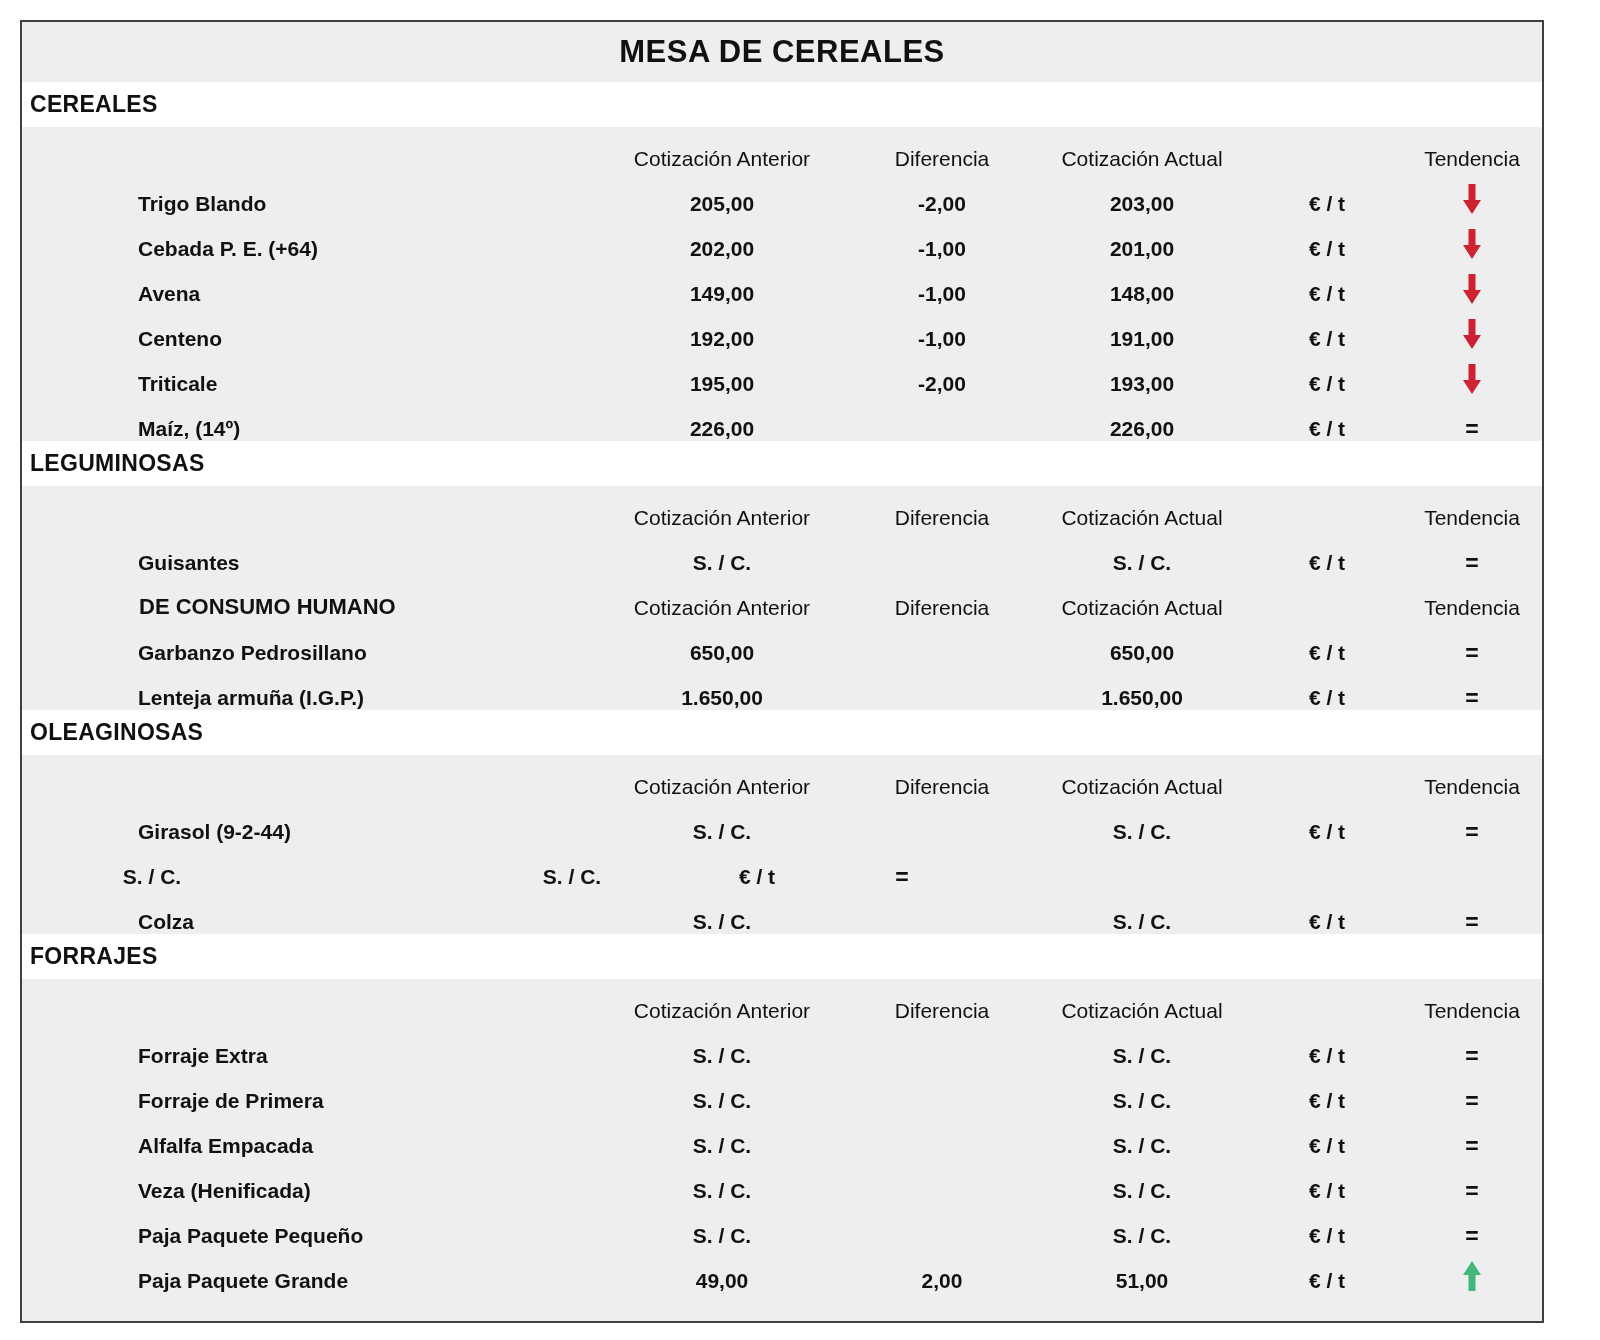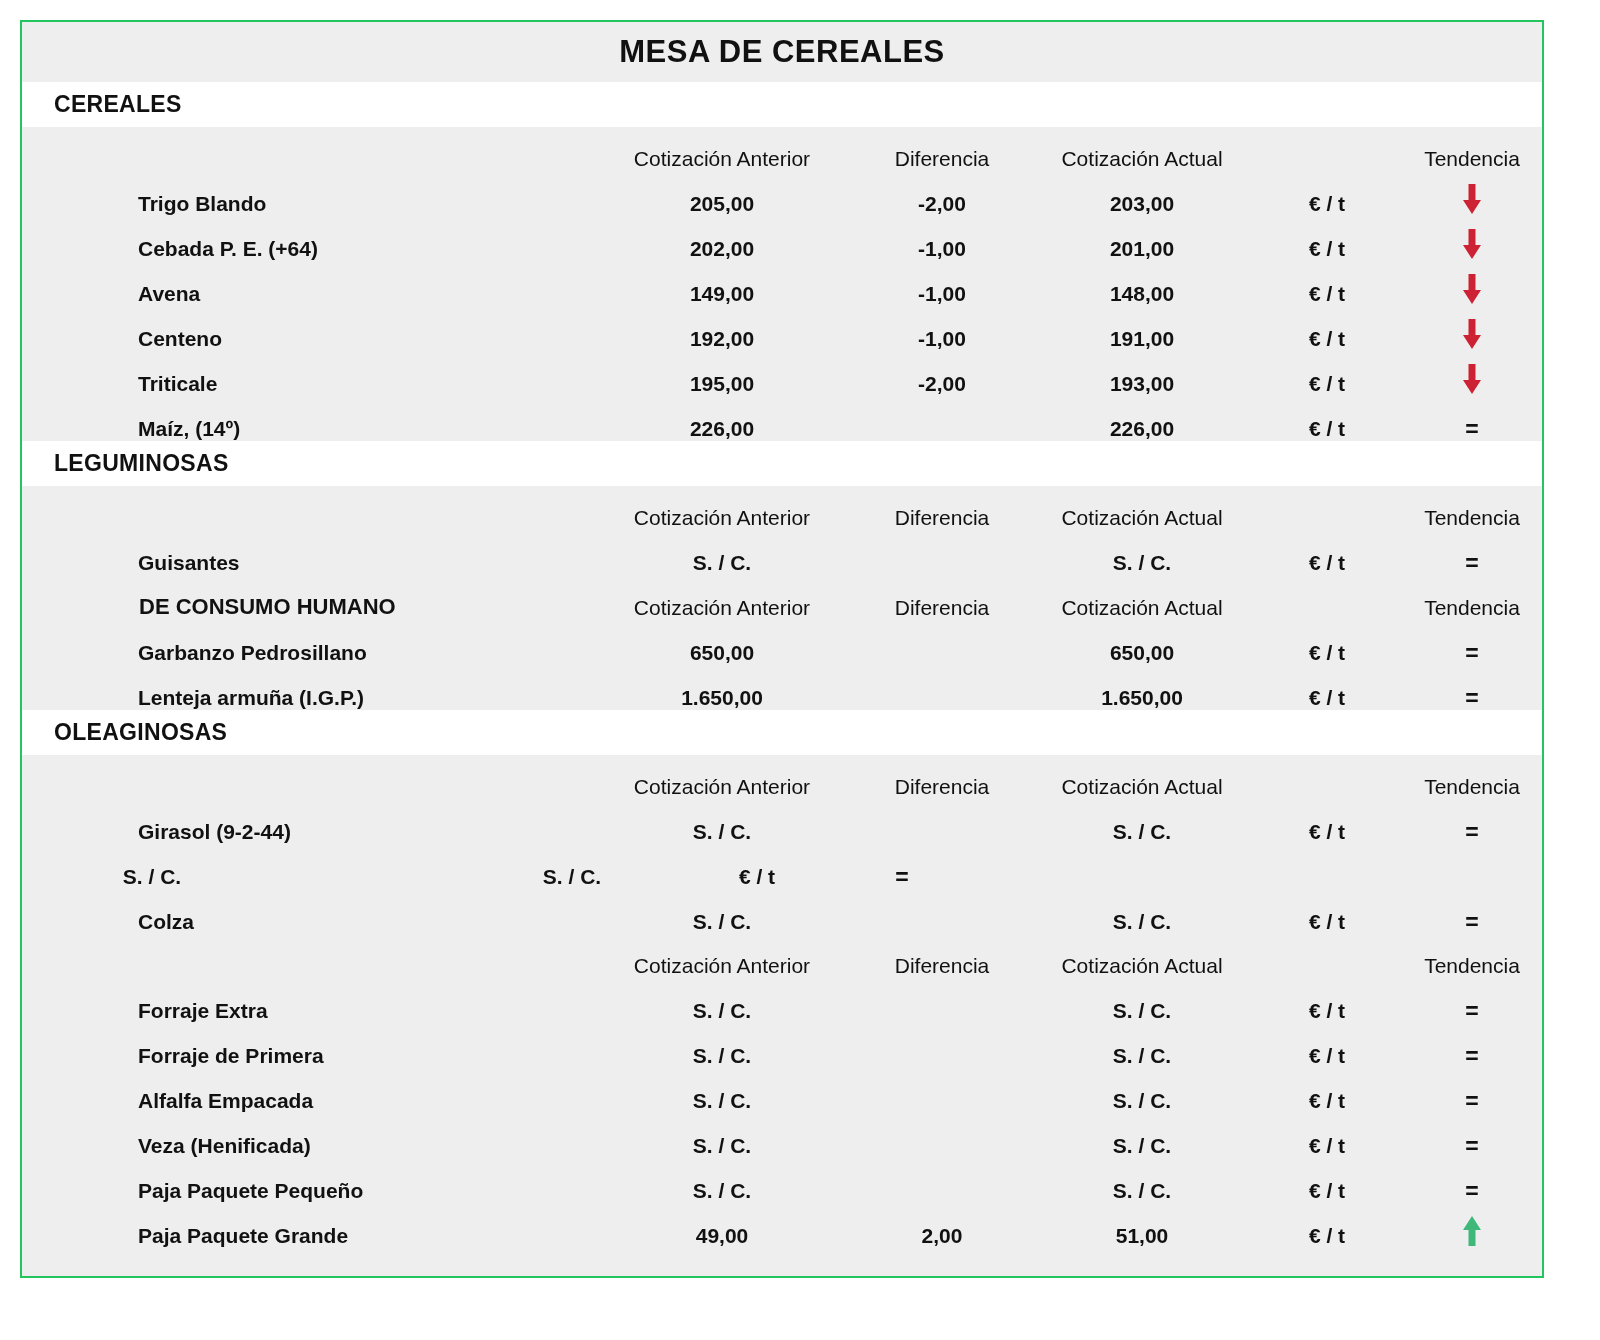--- a/index.html
+++ b/index.html
@@ -20,21 +20,21 @@
     width: 1600px;
     height: 1340px;
     background: #ffffff;
   }
 
   .board {
     position: absolute;
     left: 20px;
     top: 20px;
     width: 1524px;
-    border: 2px solid #22c55e;
+    border: 2px solid #404040;
     background: #f9a8d4;
     box-sizing: border-box;
   }
 
   
   .title-bar {
     height: 60px;
     background: #eeeeee;
     display: flex;
     align-items: center;
@@ -46,21 +46,21 @@
     letter-spacing: 0.5px;
     color: #111111;
   }
 
   
   .section-head {
     background: #ffffff;
     height: 45px;
     display: flex;
     align-items: center;
-    padding-left: 32px;
+    padding-left: 8px;
     box-sizing: border-box;
   }
   .section-head .section-title {
     font-size: 23px;
     font-weight: bold;
     color: #111111;
     letter-spacing: 0.3px;
   }
 
   
@@ -296,20 +296,23 @@
           </div>
           <div class="row data-row">
             <div class="c-name">Colza</div>
             <div class="c-prev">S. / C.</div>
             <div class="c-diff"></div>
             <div class="c-curr">S. / C.</div>
             <div class="c-unit">€ / t</div>
             <div class="c-trend"><span class="eq">=</span></div>
           </div>
         </div>
+        <div class="section-head">
+          <span class="section-title">FORRAJES</span>
+        </div>
         <div class="rows">
           <div class="row header-row">
             <div class="c-name"></div>
             <div class="c-prev">Cotización Anterior</div>
             <div class="c-diff">Diferencia</div>
             <div class="c-curr">Cotización Actual</div>
             <div class="c-unit"></div>
             <div class="c-trend">Tendencia</div>
           </div>
           <div class="row data-row">

